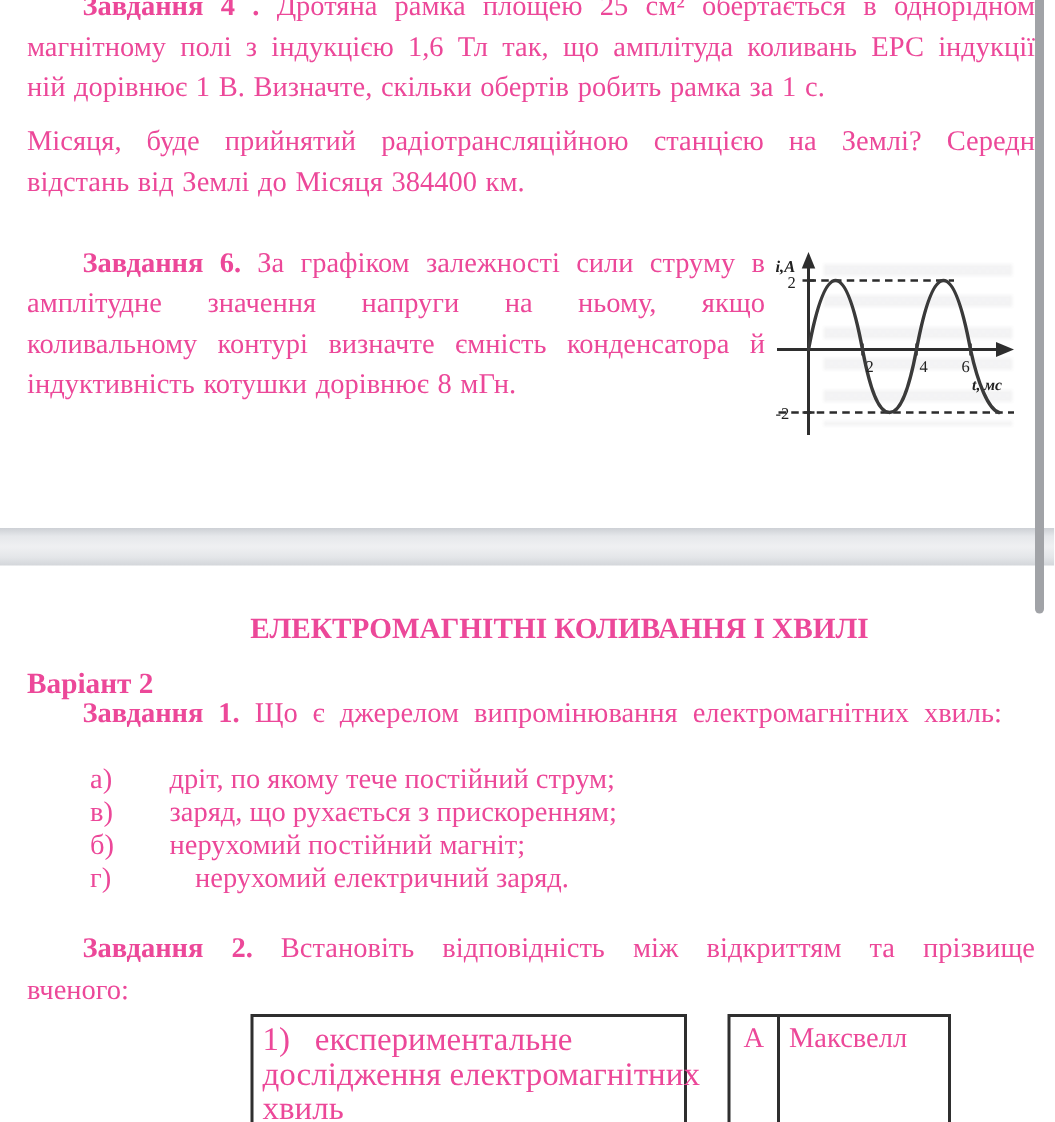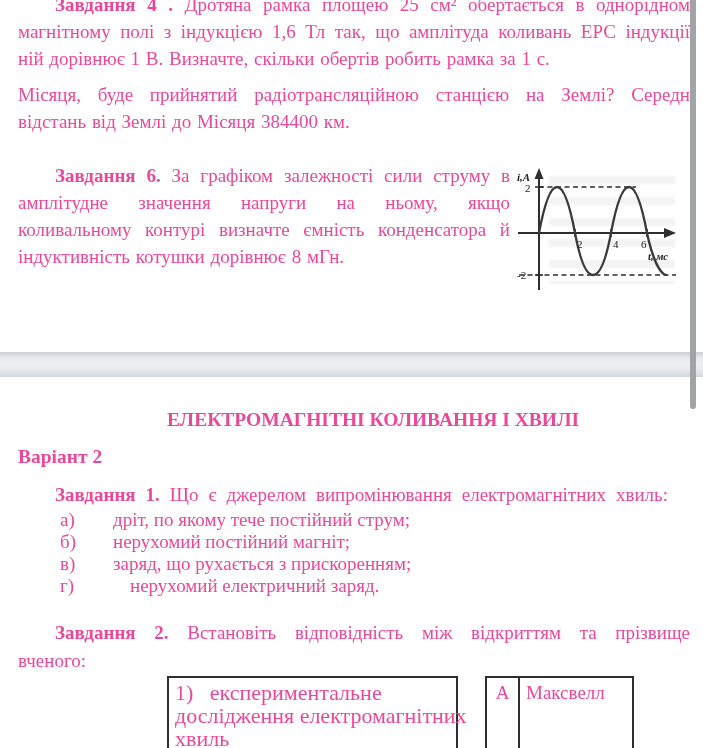--- a/index.html
+++ b/index.html
@@ -25,21 +25,21 @@
   
   .band{
     position:absolute;left:0;top:352px;width:703px;height:25px;
     background:linear-gradient(180deg,#cdd0d5 0%,#e6e8eb 22%,#eff0f2 50%,#e4e6e9 78%,#d3d6da 100%);
   }
   
   .title{position:absolute;left:43px;top:406px;width:660px;height:27px;line-height:27px;
          text-align:center;font-weight:bold;font-size:19.5px;}
   .variant{position:absolute;left:18px;top:443px;height:27px;line-height:27px;
            font-weight:bold;font-size:19.5px;}
-  .t1head{position:absolute;left:18px;top:481px;width:650px;}
+  .t1head{position:absolute;left:18px;top:462px;width:650px;}
   .options{position:absolute;left:18px;top:509px;width:650px;}
   .opt{height:22px;line-height:22px;font-size:19px;padding-left:42px;white-space:nowrap;}
   .opt .letter{display:inline-block;width:53px;}
   .opt.extra .text{padding-left:17px;}
   .t2{position:absolute;left:18px;top:619px;width:672px;}
   
   .mt-left{
     position:absolute;left:167px;top:676px;width:275px;height:84px;
     border:2px solid #2f2f2f;padding:3px 6px 0 6px;background:#fff;
   }
@@ -116,22 +116,22 @@
 
   <div class="title">ЕЛЕКТРОМАГНІТНІ КОЛИВАННЯ І ХВИЛІ</div>
   <div class="variant">Варіант 2</div>
 
   <div class="t1head">
     <div class="ln just indent"><b class="lead">Завдання 1.</b><span> Що є джерелом випромінювання електромагнітних хвиль:</span></div>
   </div>
 
   <div class="options">
     <div class="opt"><span class="letter">а)</span><span class="text">дріт, по якому тече постійний струм;</span></div>
+    <div class="opt"><span class="letter">в)</span><span class="text">заряд, що рухається з прискоренням;</span></div>
     <div class="opt"><span class="letter">б)</span><span class="text">нерухомий постійний магніт;</span></div>
-    <div class="opt"><span class="letter">в)</span><span class="text">заряд, що рухається з прискоренням;</span></div>
     <div class="opt extra"><span class="letter">г)</span><span class="text">нерухомий електричний заряд.</span></div>
   </div>
 
   <div class="t2">
     <div class="ln just indent"><b class="lead">Завдання 2.</b><span> Встановіть відповідність між відкриттям та прізвище</span></div>
     <div class="ln" style="margin-top:1px">вченого:</div>
   </div>
 
   <div class="mt-left">
     <div class="cellln">1)&nbsp;&nbsp; експериментальне</div>

